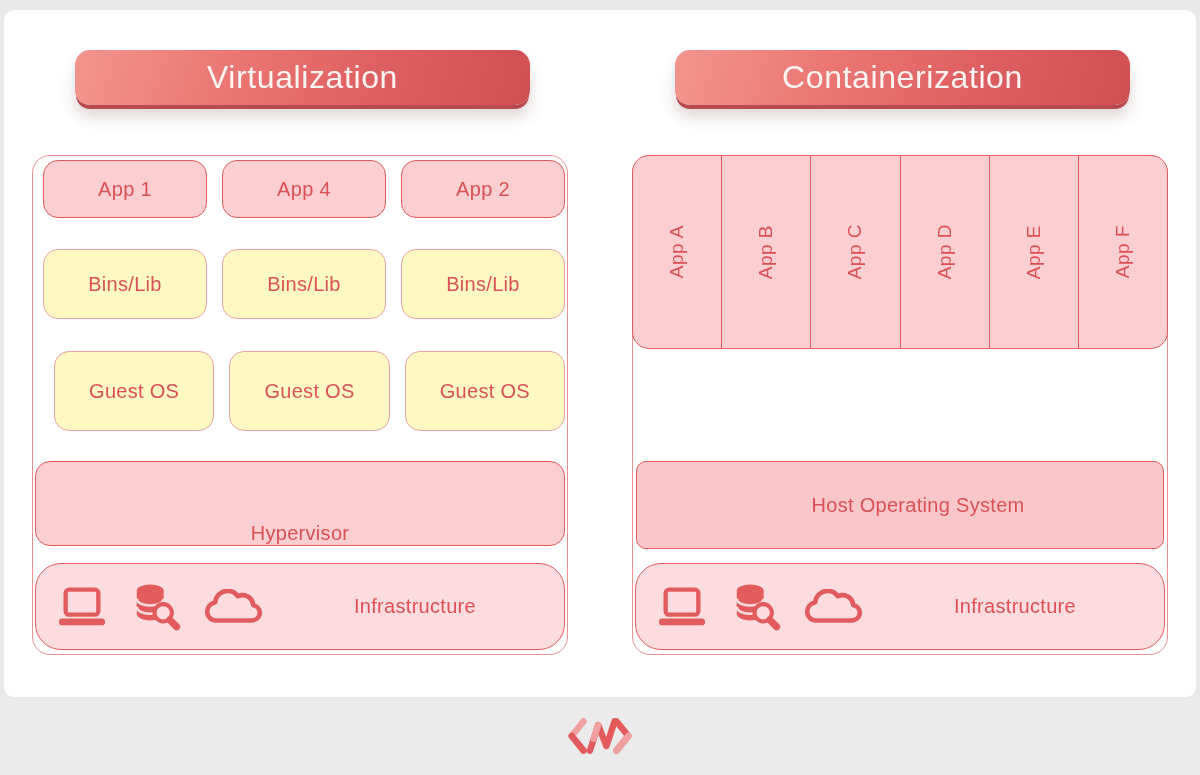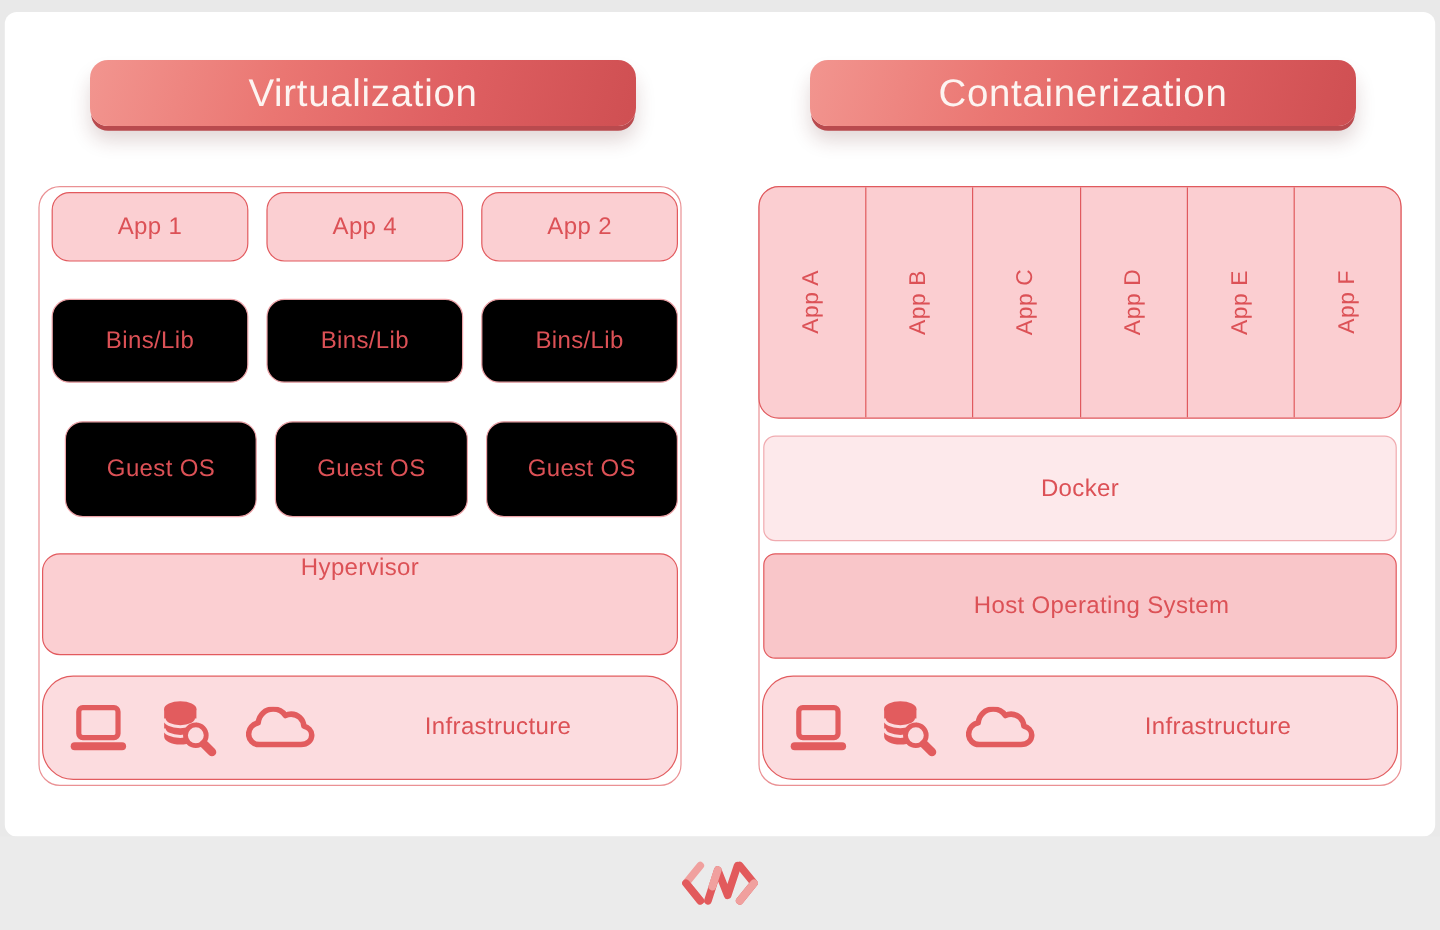--- a/index.html
+++ b/index.html
@@ -34,30 +34,30 @@
   }
   .frame-v { left:32px; }
   .frame-c { left:632px; }
   .abs { position:absolute; }
   .label { color:#dc5156; font-size:20px; font-weight:500; letter-spacing:.3px; }
   .box {
     display:flex; align-items:center; justify-content:center;
     border-radius:15px;
   }
   .fill-dark  { background:#fbcfd2; border:1.5px solid #e25a5e; }
-  .fill-light { background:#000000; border:1.5px solid #eda3a8; }
+  .fill-light { background:#fef9c3; border:1.5px solid #eda3a8; }
   
   .row { left:10px; right:2px; display:flex; gap:15px; }
   .row-apps  { top:4px;  height:58px; }
   .row-bins  { top:93px; height:70px; }
   .row-guest { top:195px; height:80px;padding-left:11px; }
   .row .box { flex:1; }
   .hypervisor { left:2px; right:2px; top:305px; height:85px;
     background:#fbcfd2; border:1.5px solid #e25a5e; border-radius:15px;
-    display:flex; align-items:flex-start; justify-content:center; }
+    display:flex; align-items:flex-end; justify-content:center; }
   
   .infra {
     left:2px; right:2px; top:407px; height:87px;
     background:#fcdcdf; border:1.6px solid #e25c5f; border-radius:26px;
     display:flex; align-items:center; padding:0 21px; gap:24px;
   }
   .infra .icons { display:flex; align-items:center; gap:24px; }
   .infra .label { flex:1; text-align:center; }
   
   .cols {
@@ -184,23 +184,20 @@
       <span class="label">App D</span>
     </div>
     <div class="col">
       <span class="label">App E</span>
     </div>
     <div class="col">
       <span class="label">App F</span>
     </div>
   </div>
 
-  <div class="abs docker">
-    <span class="label">Docker</span>
-  </div>
 
   <div class="abs hostos">
     <span class="label">Host Operating System</span>
   </div>
 
   <div class="abs infra">
     <div class="icons">
       <span>
         <svg width="50" height="42" viewBox="0 0 52 42">
           <rect x="9" y="3" width="34" height="26" rx="3.5" fill="none" stroke="#e25c5e" stroke-width="4.5"></rect>

